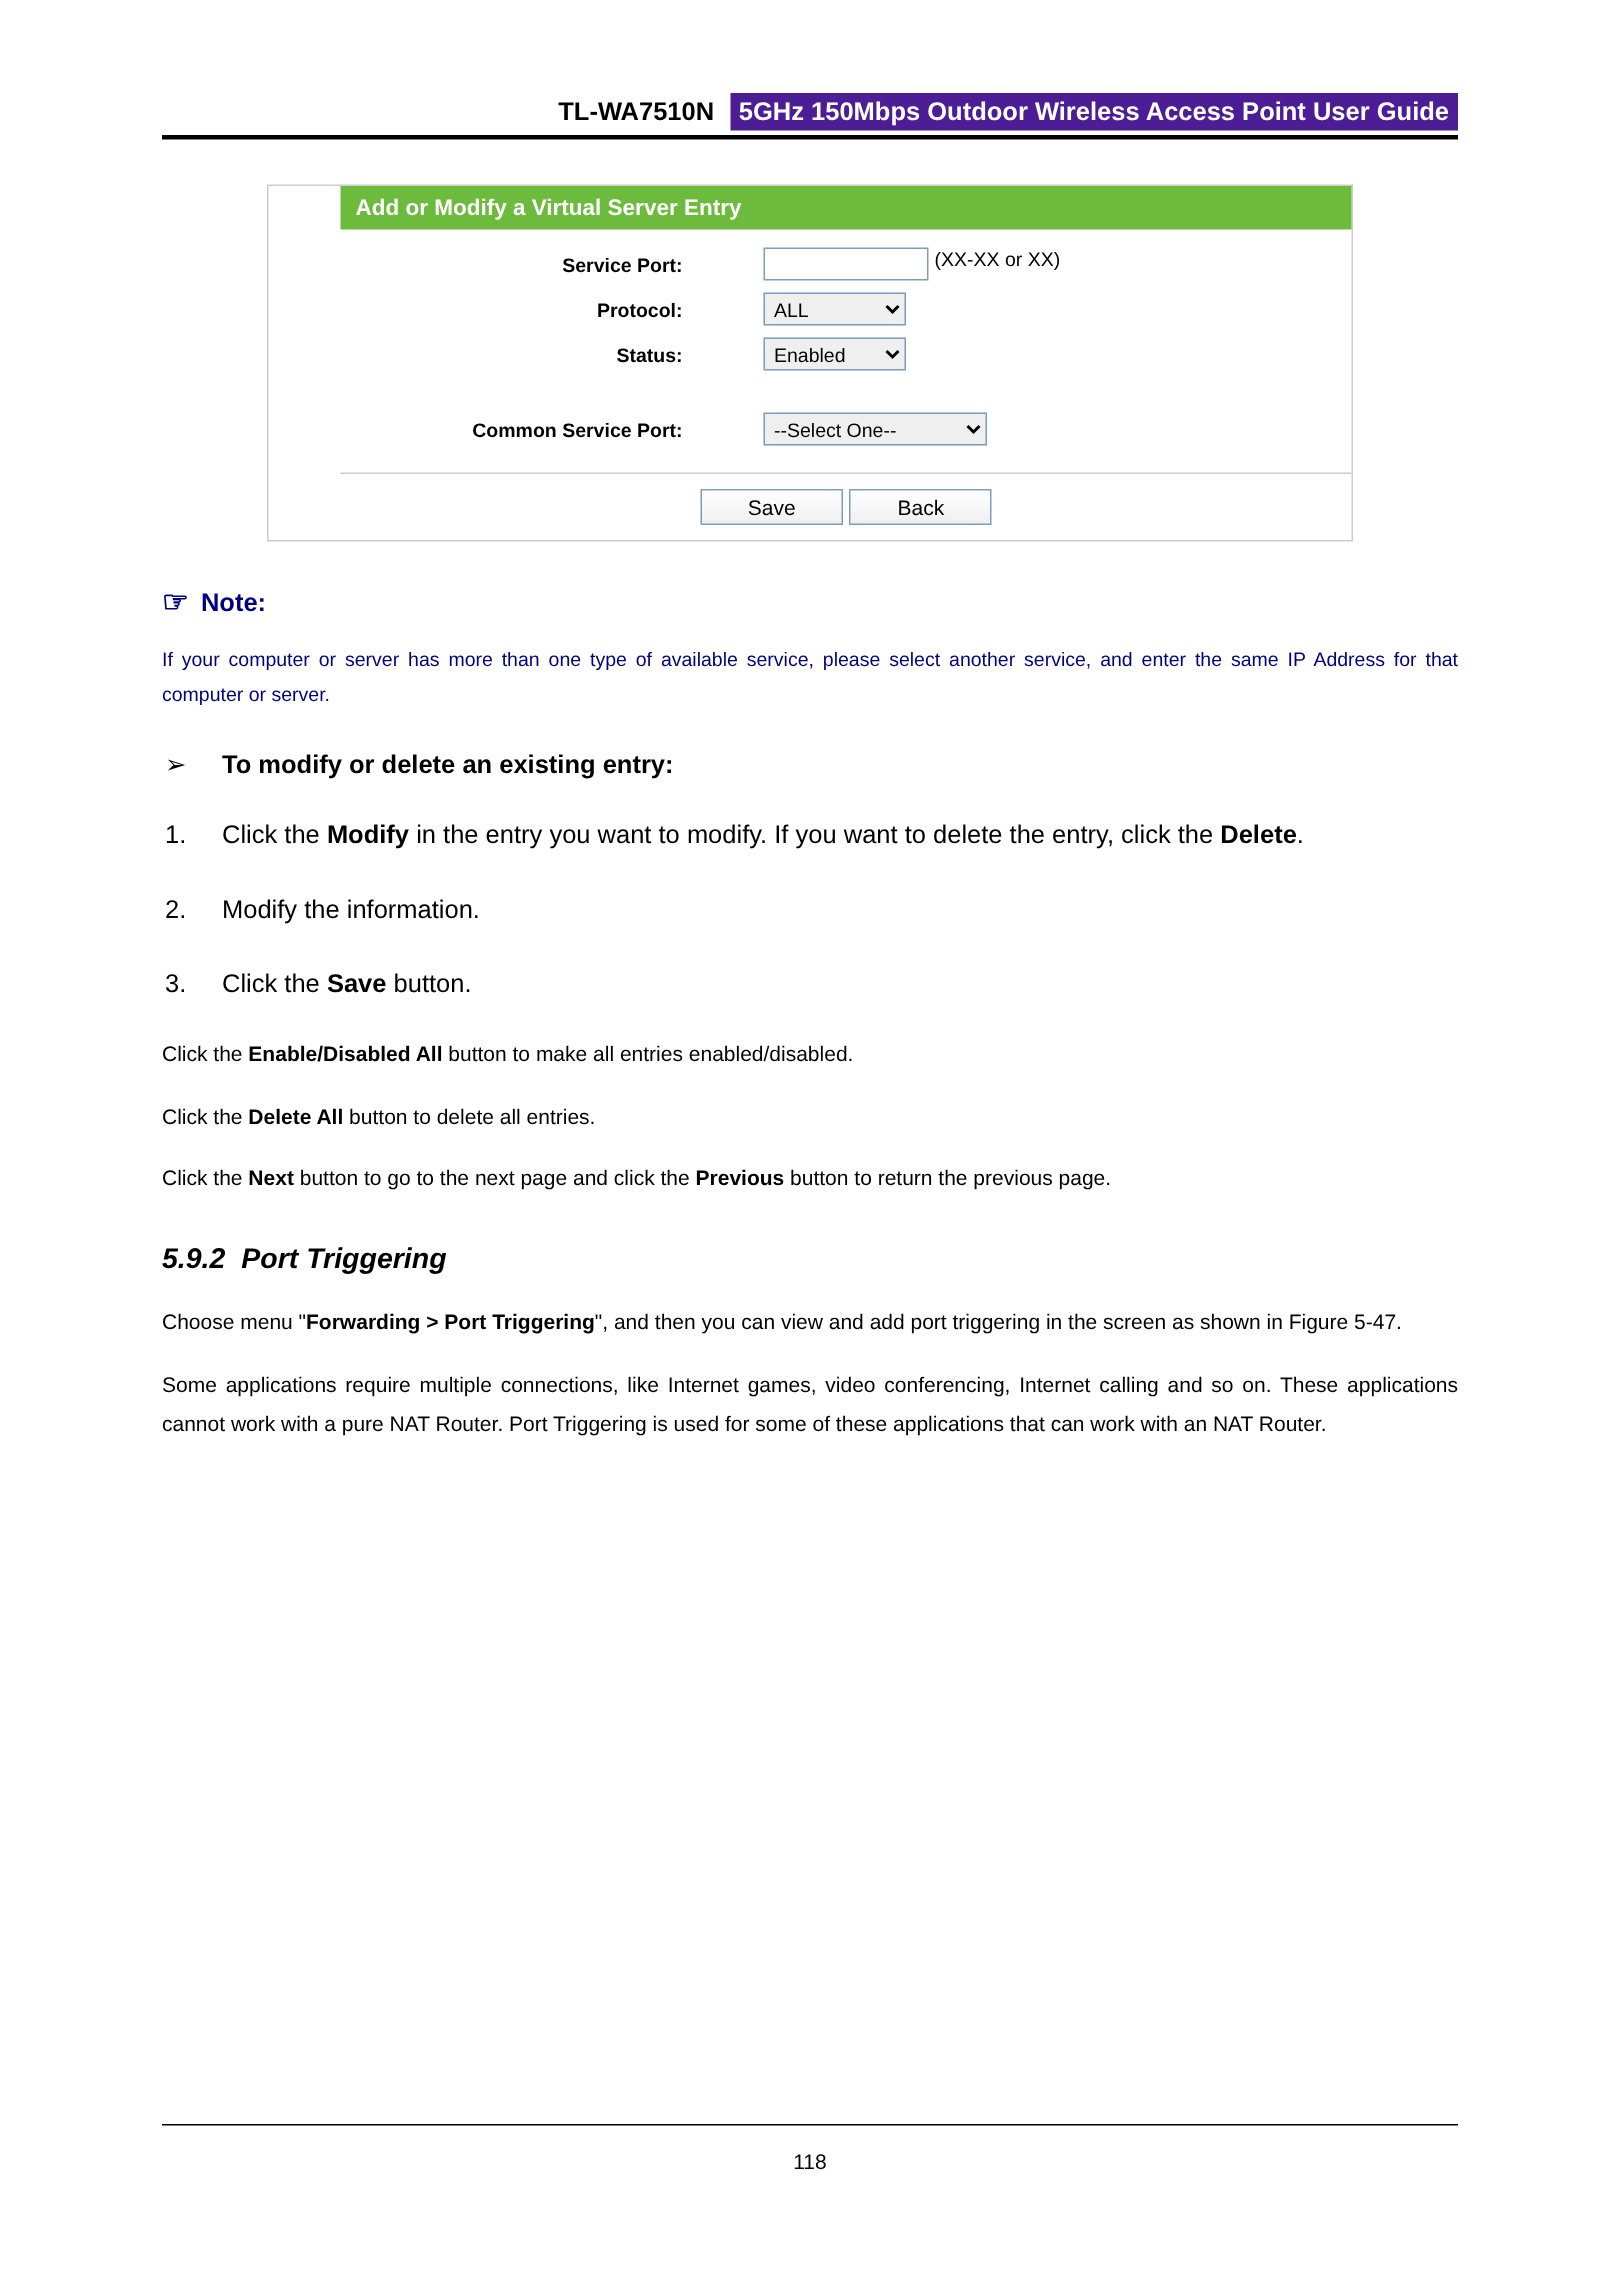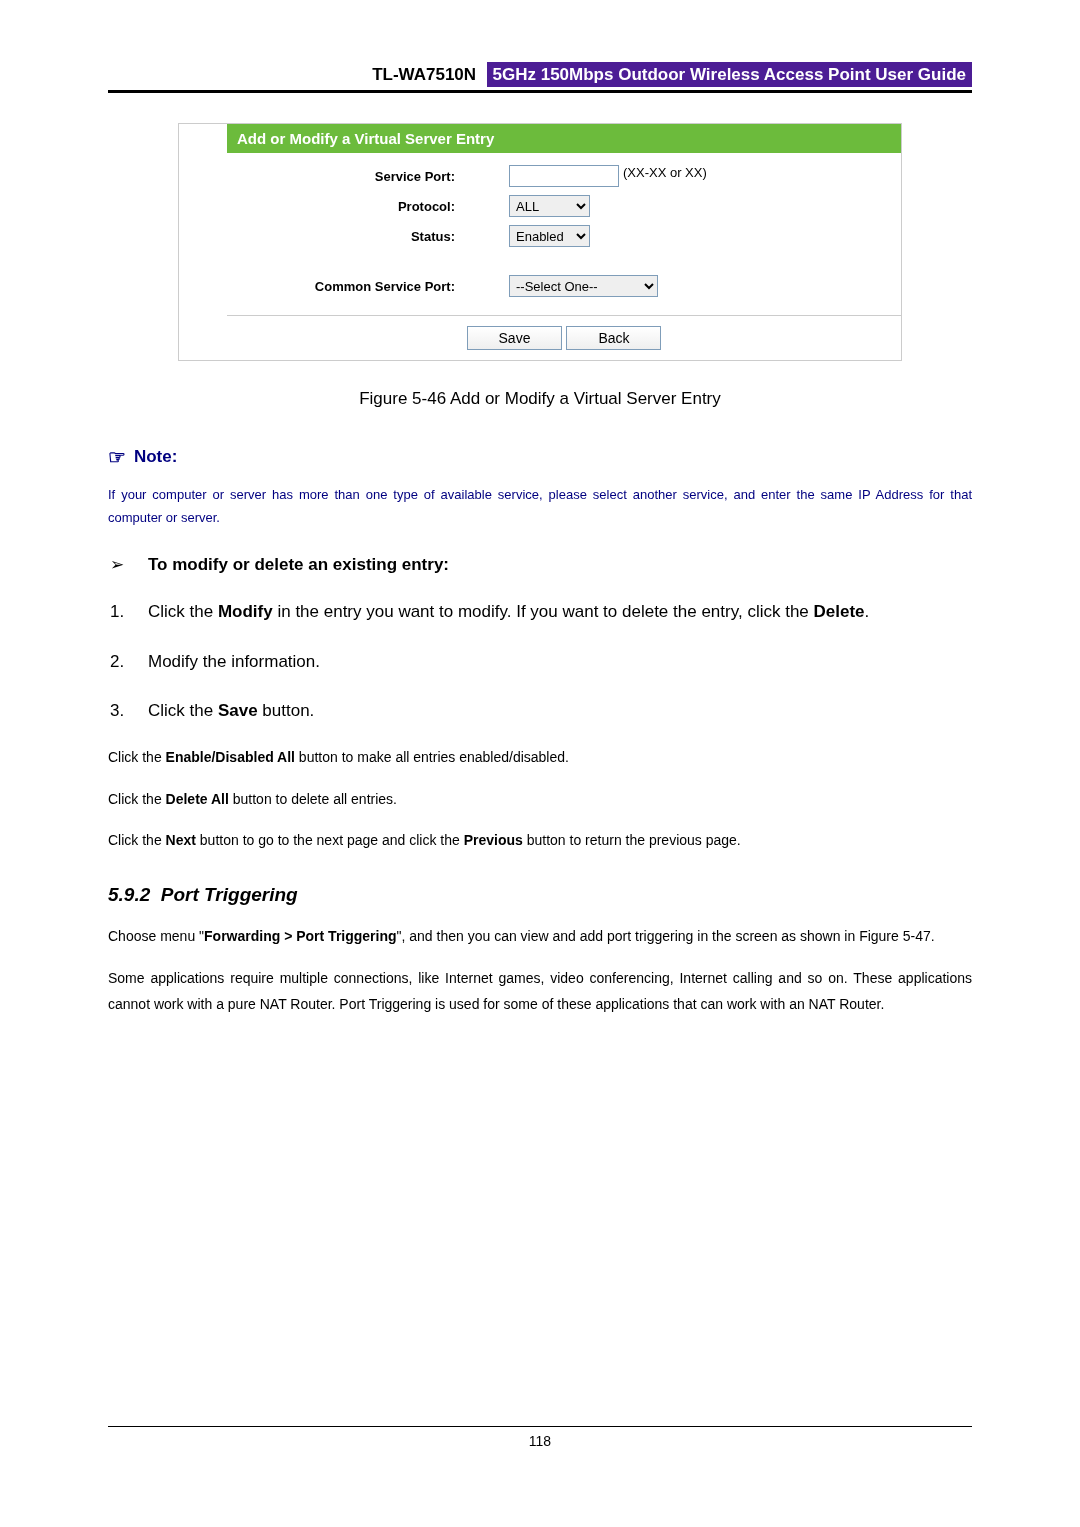--- a/index.html
+++ b/index.html
@@ -78,21 +78,21 @@
       width: 150px;
       padding: 0 4px;
       font-size: 13px;
     }
     .text-input-narrow {
       width: 110px;
     }
     .select-input {
       border: 1px solid #7F9DB9;
       height: 22px;
-      width: 81px;
+      width: 95px;
       font-size: 13px;
       padding: 0 2px;
     }
     .select-wide {
       width: 149px;
     }
     .hint {
       font-size: 13px;
       color: #000;
     }
@@ -174,21 +174,21 @@
       margin: 30px 0 18px 0;
       font-style: italic;
     }
     .footer {
       position: absolute;
       left: 108px;
       right: 108px;
       bottom: 78px;
       border-top: 1px solid #000;
       text-align: center;
-      padding-top: 6px;
+      padding-top: 16px;
       font-size: 14px;
     }
     .bold { font-weight: bold; }
   </style>
 </head>
 <body>
 
 <div class="page">
   <div class="header-bar">
     <span class="model-name">TL-WA7510N</span>
@@ -231,21 +231,20 @@
           </select>
         </div>
       </div>
     </div>
     <div class="button-row">
       <button class="btn">Save</button>
       <button class="btn">Back</button>
     </div>
   </div>
 
-  <div class="caption">Figure 5-46 Add or Modify a Virtual Server Entry</div>
 
   <div class="note-line">
     <span class="note-icon">☞</span>
     <span>Note:</span>
   </div>
   <div class="note-text">If your computer or server has more than one type of available service, please select another service, and enter the same IP Address for that computer or server.</div>
 
   <div class="bullet-line">
     <div class="bullet-arrow">➢</div>
     <div class="bold">To modify or delete an existing entry:</div>

